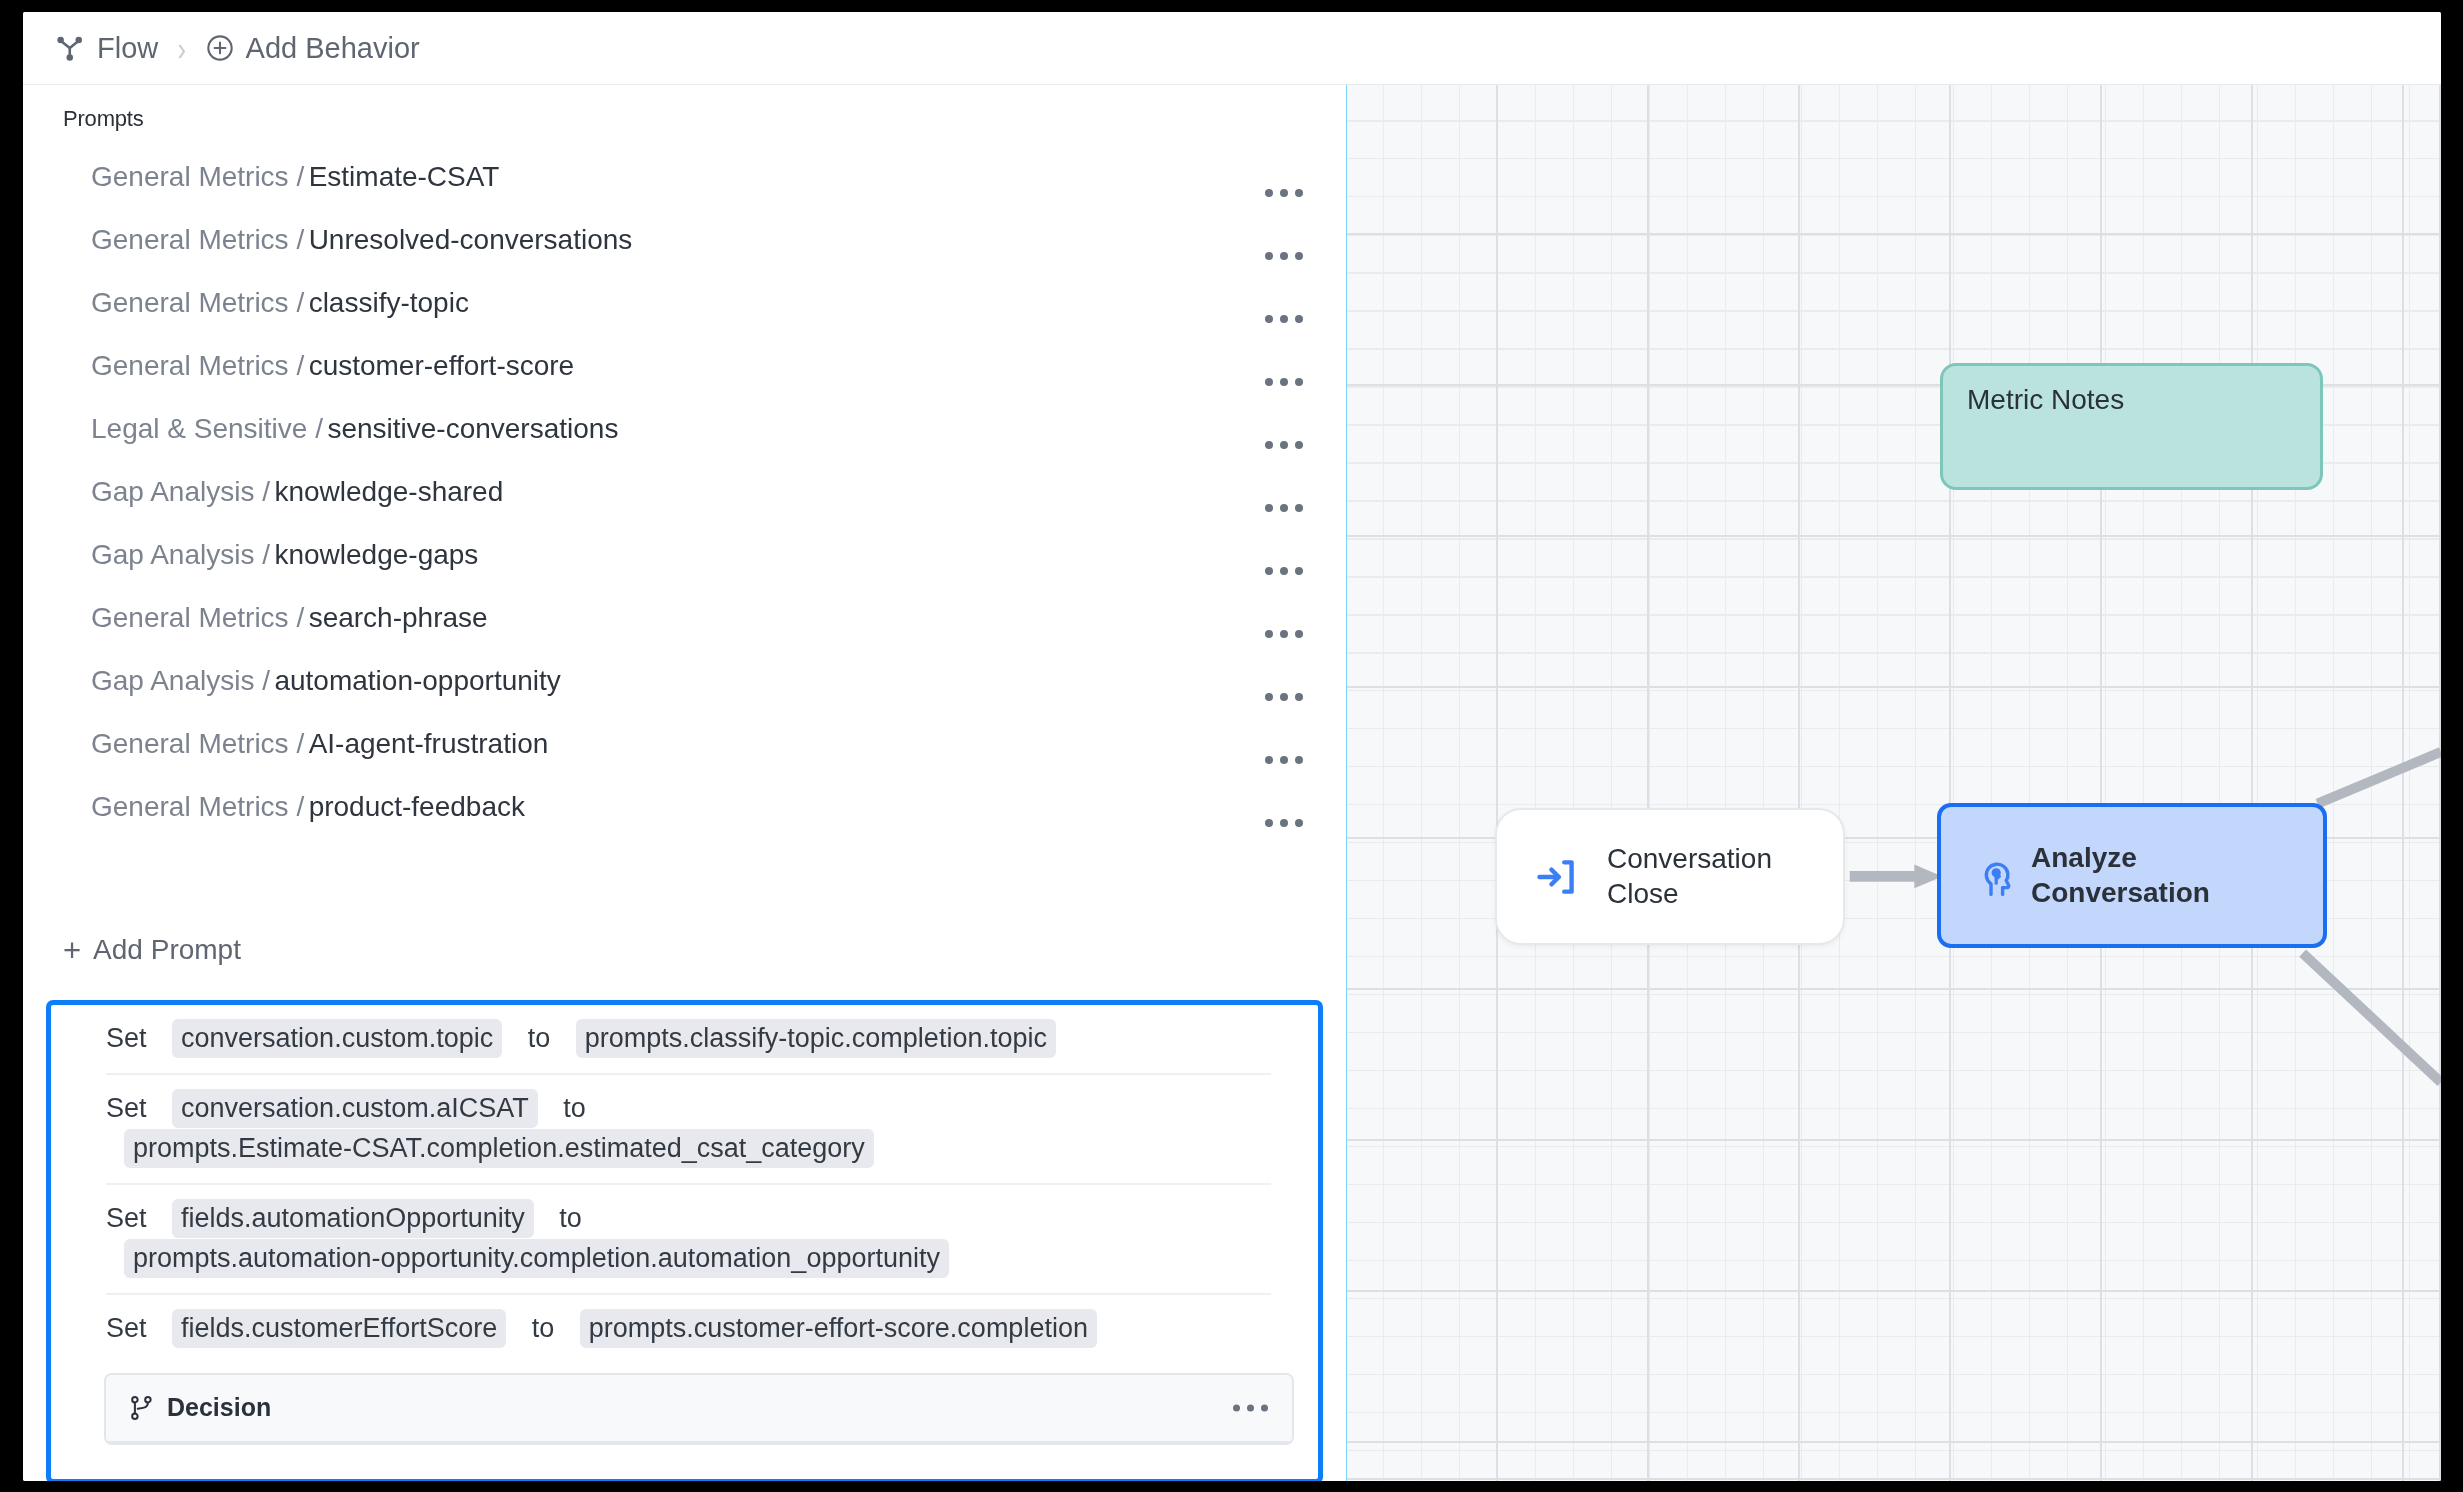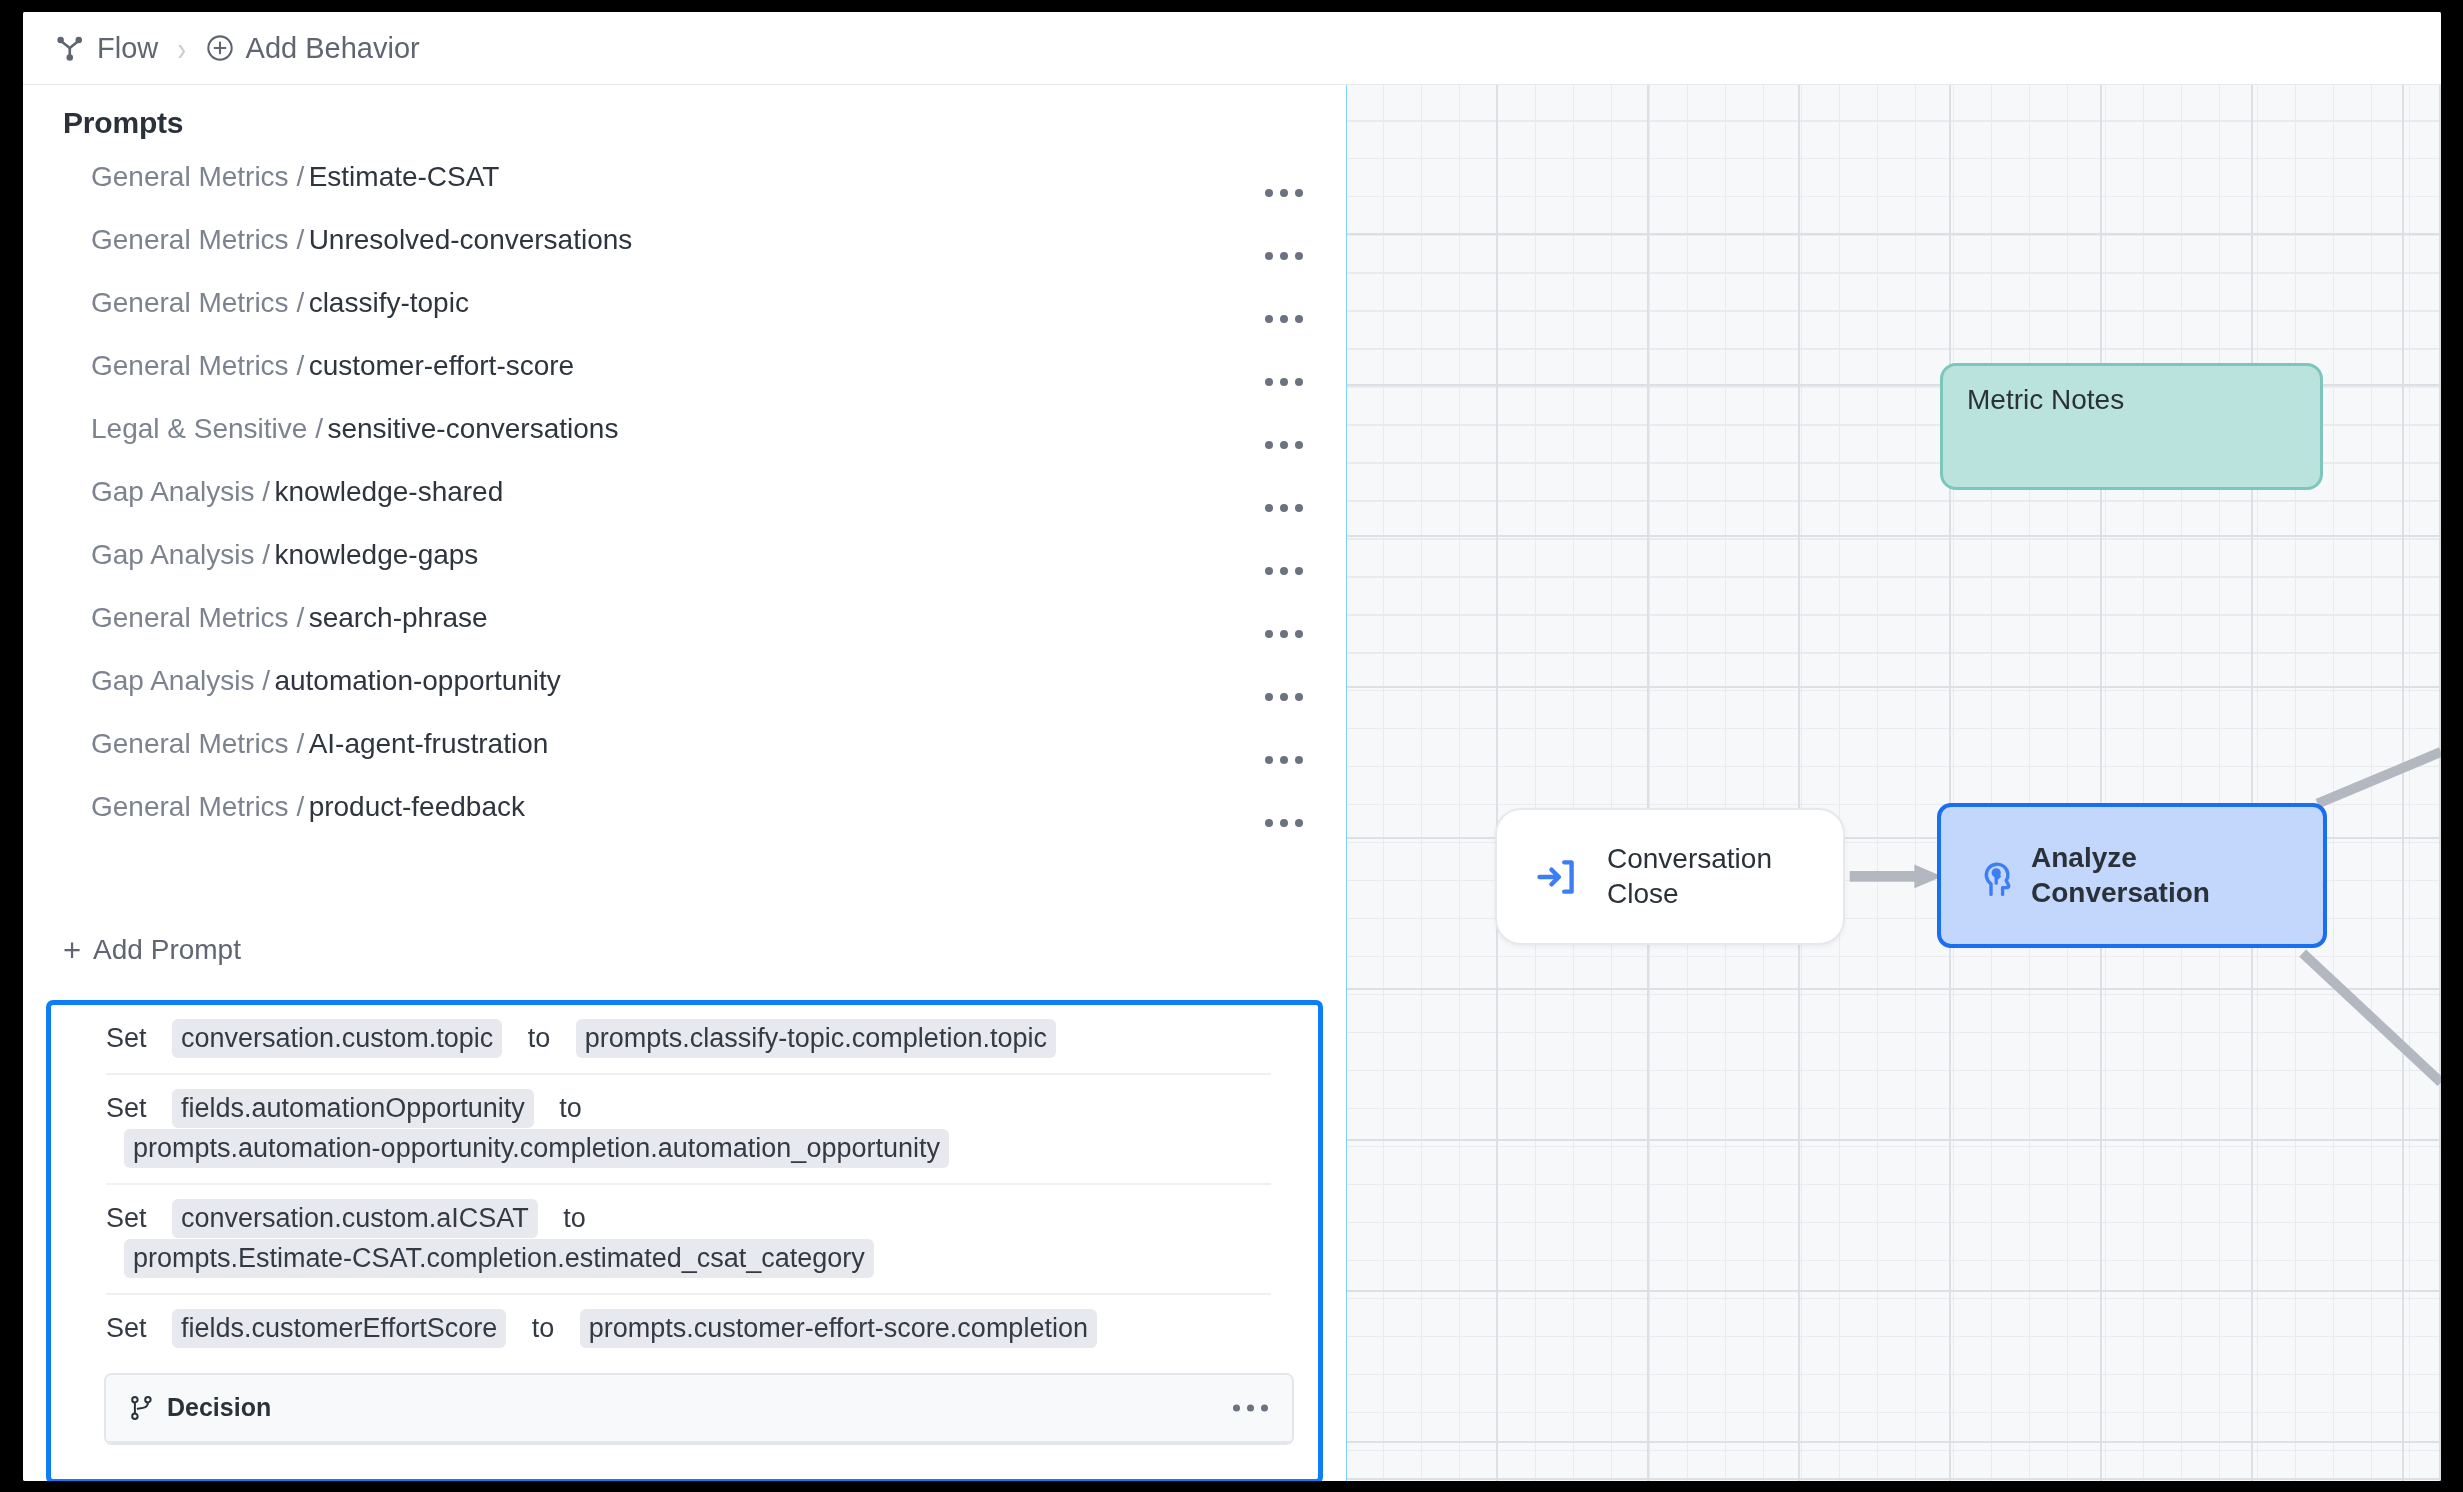--- a/index.html
+++ b/index.html
@@ -60,22 +60,22 @@
     position: absolute;
     left: 0; top: 73px;
     width: 1323px;
     height: 1396px;
     background: #ffffff;
     overflow: hidden;
   }
   .panel-title {
     position: absolute;
     left: 40px; top: 21px;
-    font-size: 30px;
-    font-weight: 700;
+    font-size: 22px;
+    font-weight: 400;
     color: #2b3139;
     letter-spacing: -0.2px;
   }
 
   .prompt-list {
     position: absolute;
     left: 0; top: 76px;
     width: 1323px;
   }
   .prompt-row {
@@ -445,30 +445,30 @@
 
         <div class="set-row">
           <span class="kw">Set</span>
           <span class="token">conversation.custom.topic</span>
           <span class="kw">to</span>
           <span class="token">prompts.classify-topic.completion.topic</span>
         </div>
 
         <div class="set-row">
           <span class="kw">Set</span>
+          <span class="token">conversation.custom.aICSAT</span>
+          <span class="kw">to</span>
+          <span class="token">prompts.Estimate-CSAT.completion.estimated_csat_category</span>
+        </div>
+
+        <div class="set-row">
+          <span class="kw">Set</span>
           <span class="token">fields.automationOpportunity</span>
           <span class="kw">to</span>
           <span class="token">prompts.automation-opportunity.completion.automation_opportunity</span>
-        </div>
-
-        <div class="set-row">
-          <span class="kw">Set</span>
-          <span class="token">conversation.custom.aICSAT</span>
-          <span class="kw">to</span>
-          <span class="token">prompts.Estimate-CSAT.completion.estimated_csat_category</span>
         </div>
 
         <div class="set-row">
           <span class="kw">Set</span>
           <span class="token">fields.customerEffortScore</span>
           <span class="kw">to</span>
           <span class="token">prompts.customer-effort-score.completion</span>
         </div>
 
       </div>

